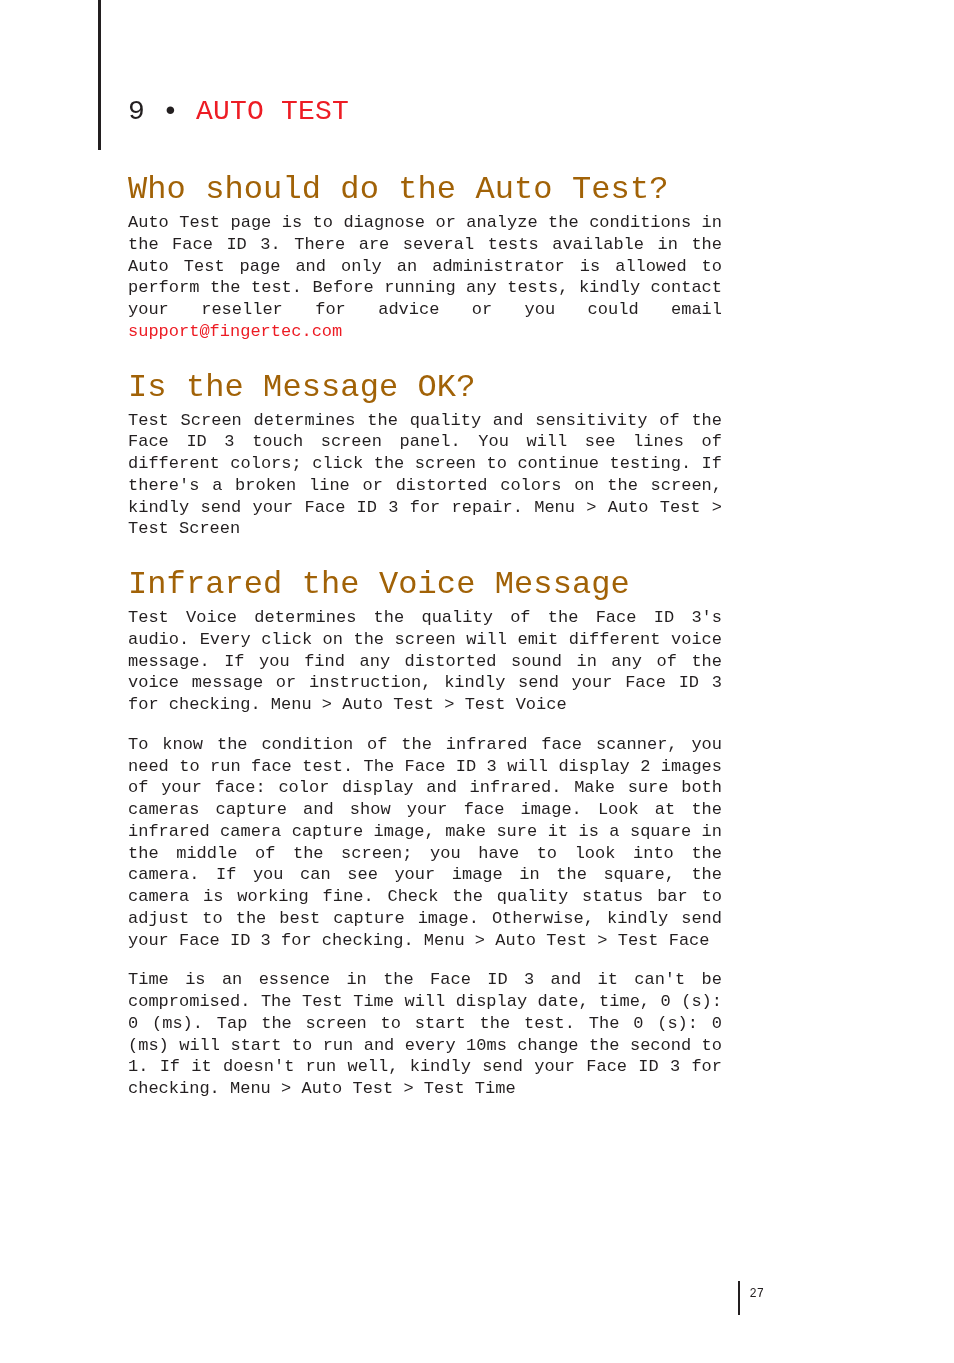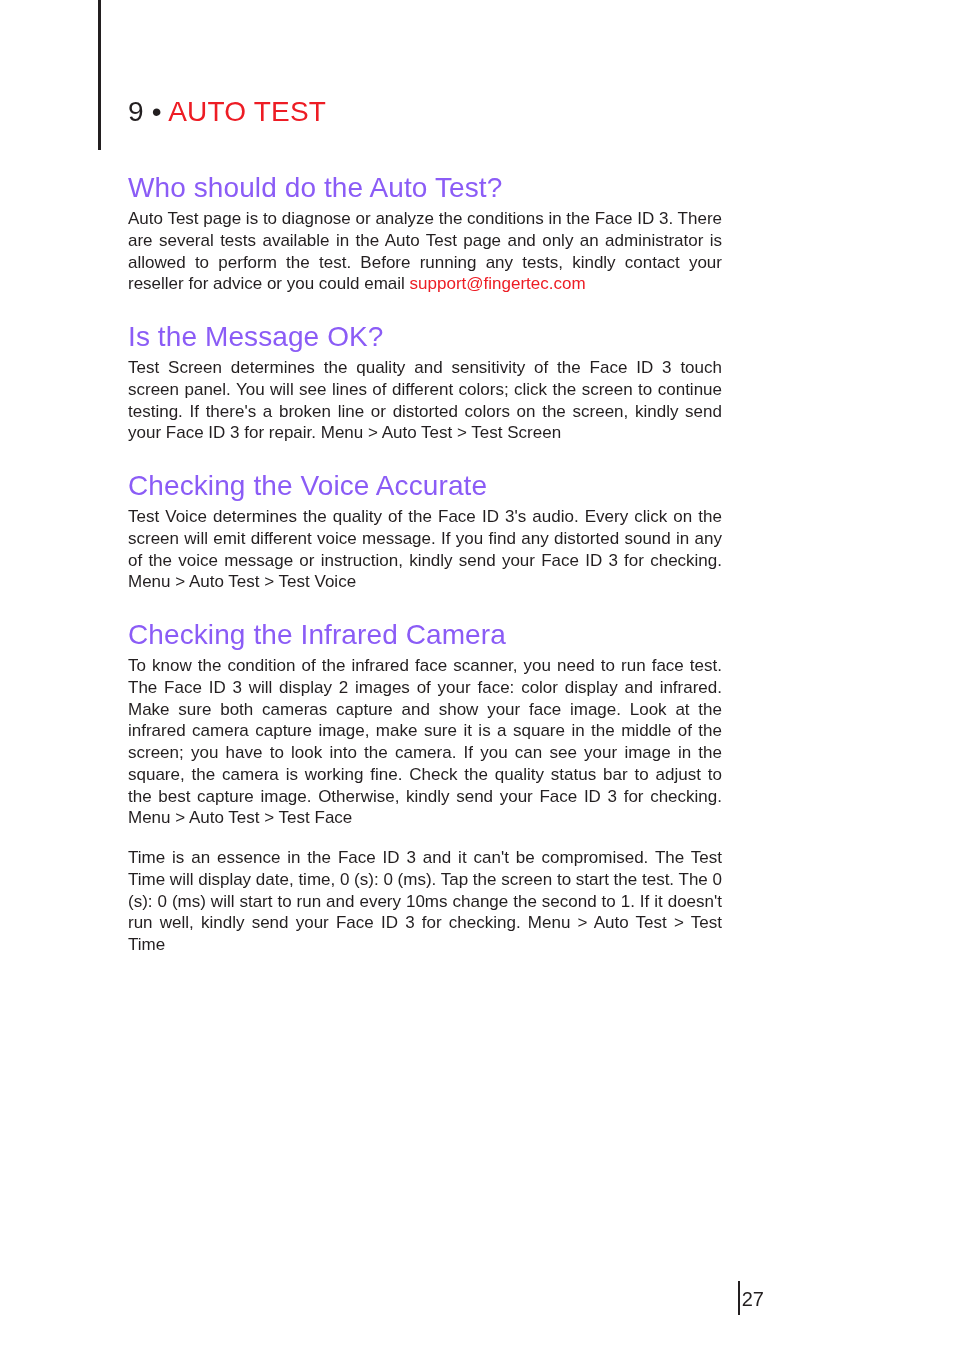--- a/index.html
+++ b/index.html
@@ -11,34 +11,35 @@
     width: 954px;
   }
   .page {
     width: 850px;
     height: 1363px;
     position: relative;
     box-sizing: border-box;
     padding-left: 128px;
     padding-right: 128px;
     padding-top: 78px;
+    font-family: Liberation Mono, monospace;
   }
   .rule {
     position: absolute;
     left: 98px;
     top: 0;
     width: 3px;
     height: 150px;
     background: #231f20;
   }
   .page-number {
     position: absolute;
     right: 86px;
-    bottom: 52px;
-    font-size: 20px;
+    bottom: 62px;
+    font-size: 12px;
     color: #231f20;
   }
   .page-number-rule {
     position: absolute;
     right: 110px;
     bottom: 48px;
     width: 2px;
     height: 34px;
     background: #231f20;
   }
@@ -48,24 +49,24 @@
     margin: 18px 0 44px 0;
     letter-spacing: 0.2px;
   }
   .chapter .num {
     color: #231f20;
   }
   .chapter .title {
     color: #ed1c24;
   }
   h2.section {
-    font-size: 28px;
+    font-size: 32px;
     font-weight: 400;
     margin: 26px 0 4px 0;
-    color: #8b5cf6;
+    color: #a16207;
     letter-spacing: 0.1px;
   }
   p.body {
     font-size: 17px;
     line-height: 1.28;
     margin: 0 0 8px 0;
     text-align: justify;
     color: #231f20;
   }
   .link {
@@ -90,26 +91,25 @@
       <span>Auto Test page is to diagnose or analyze the conditions in the Face ID 3. There are several tests available in the Auto Test page and only an administrator is allowed to perform the test. Before running any tests, kindly contact your reseller for advice or you could email </span><span class="link">support@fingertec.com</span>
     </p>
   </div>
 
   <div class="block">
     <h2 class="section">Is the Message OK?</h2>
     <p class="body">Test Screen determines the quality and sensitivity of the Face ID 3 touch screen panel. You will see lines of different colors; click the screen to continue testing. If there's a broken line or distorted colors on the screen, kindly send your Face ID 3 for repair. Menu &gt; Auto Test &gt; Test Screen</p>
   </div>
 
   <div class="block">
-    <h2 class="section">Checking the Voice Accurate</h2>
+    <h2 class="section">Infrared the Voice Message</h2>
     <p class="body">Test Voice determines the quality of the Face ID 3's audio. Every click on the screen will emit different voice message. If you find any distorted sound in any of the voice message or instruction, kindly send your Face ID 3 for checking. Menu &gt; Auto Test &gt; Test Voice</p>
   </div>
 
   <div class="block">
-    <h2 class="section">Checking the Infrared Camera</h2>
     <p class="body">To know the condition of the infrared face scanner, you need to run face test. The Face ID 3 will display 2 images of your face: color display and infrared. Make sure both cameras capture and show your face image. Look at the infrared camera capture image, make sure it is a square in the middle of the screen; you have to look into the camera. If you can see your image in the square, the camera is working fine. Check the quality status bar to adjust to the best capture image. Otherwise, kindly send your Face ID 3 for checking. Menu &gt; Auto Test &gt; Test Face</p>
   </div>
 
   <div class="block">
     <p class="body">Time is an essence in the Face ID 3 and it can't be compromised. The Test Time will display date, time, 0 (s): 0 (ms). Tap the screen to start the test. The 0 (s): 0 (ms) will start to run and every 10ms change the second to 1. If it doesn't run well, kindly send your Face ID  3 for checking. Menu &gt; Auto Test  &gt; Test Time</p>
   </div>
 
   <div class="page-number-rule"></div>
   <div class="page-number">27</div>
 </div>

